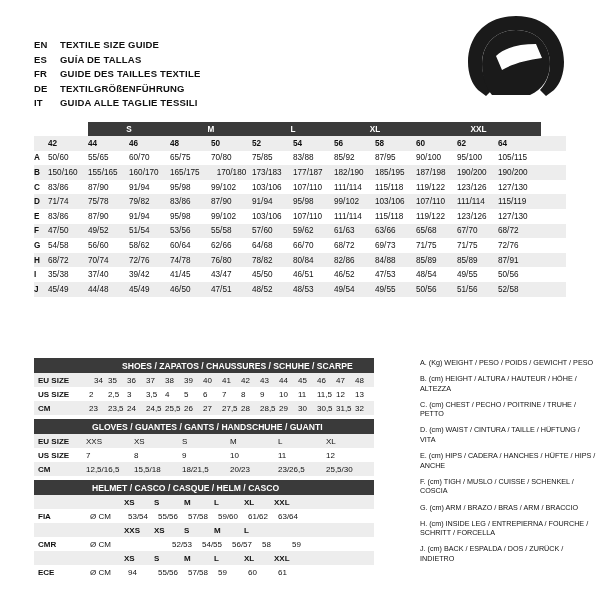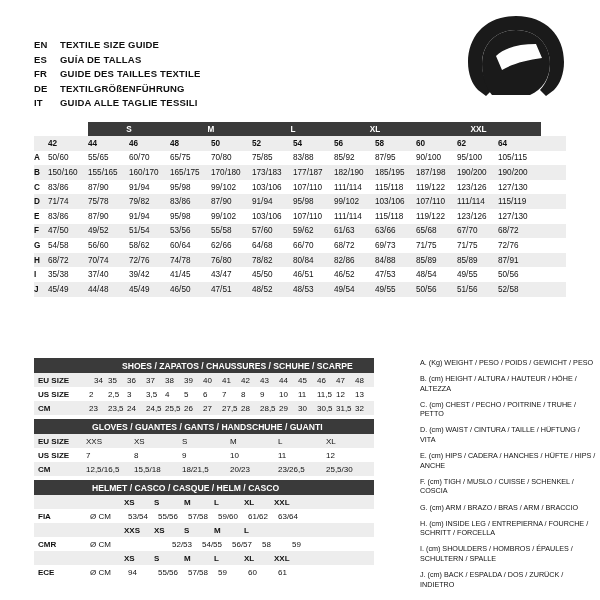--- a/index.html
+++ b/index.html
@@ -125,21 +125,21 @@
           <div class="c" style="width: 41px;">90/100</div>
           <div class="c" style="width: 41px;">95/100</div>
           <div class="c" style="width: 43px;">105/115</div>
         </div>
         <div class="rowline stripe">
           <div class="rl" style="width: 14px;">B</div>
           <div class="c" style="width: 40px;">150/160</div>
           <div class="c" style="width: 41px;">155/165</div>
           <div class="c" style="width: 41px;">160/170</div>
           <div class="c" style="width: 41px;">165/175</div>
-          <div class="c" style="width: 41px;">170/180</div>
+          <div class="c" style="width: 41px; text-align: center;">170/180</div>
           <div class="c" style="width: 41px;">173/183</div>
           <div class="c" style="width: 41px;">177/187</div>
           <div class="c" style="width: 41px;">182/190</div>
           <div class="c" style="width: 41px;">185/195</div>
           <div class="c" style="width: 41px;">187/198</div>
           <div class="c" style="width: 41px;">190/200</div>
           <div class="c" style="width: 43px;">190/200</div>
         </div>
         <div class="rowline">
           <div class="rl" style="width: 14px;">C</div>
@@ -432,17 +432,16 @@
 
   <div class="legend" id="legend">
       <div>A. (Kg) WEIGHT / PESO / POIDS / GEWICHT / PESO</div>
       <div>B. (cm) HEIGHT / ALTURA / HAUTEUR / HÖHE / ALTEZZA</div>
       <div>C. (cm) CHEST / PECHO / POITRINE / TRUHE / PETTO</div>
       <div>D. (cm) WAIST / CINTURA / TAILLE / HÜFTUNG / VITA</div>
       <div>E. (cm) HIPS / CADERA / HANCHES / HÜFTE / HIPS / ANCHE</div>
       <div>F. (cm) TIGH / MUSLO / CUISSE / SCHENKEL / COSCIA</div>
       <div>G. (cm) ARM / BRAZO / BRAS / ARM / BRACCIO</div>
       <div>H. (cm) INSIDE LEG / ENTREPIERNA / FOURCHE / SCHRITT / FORCELLA</div>
-      <div>I. (cm) SHOULDERS / HOMBROS / ÉPAULES / SCHULTERN / SPALLE</div>
       <div>J. (cm) BACK / ESPALDA / DOS / ZURÜCK / INDIETRO</div>
     </div>
 
 </div>
 
 </body></html>

